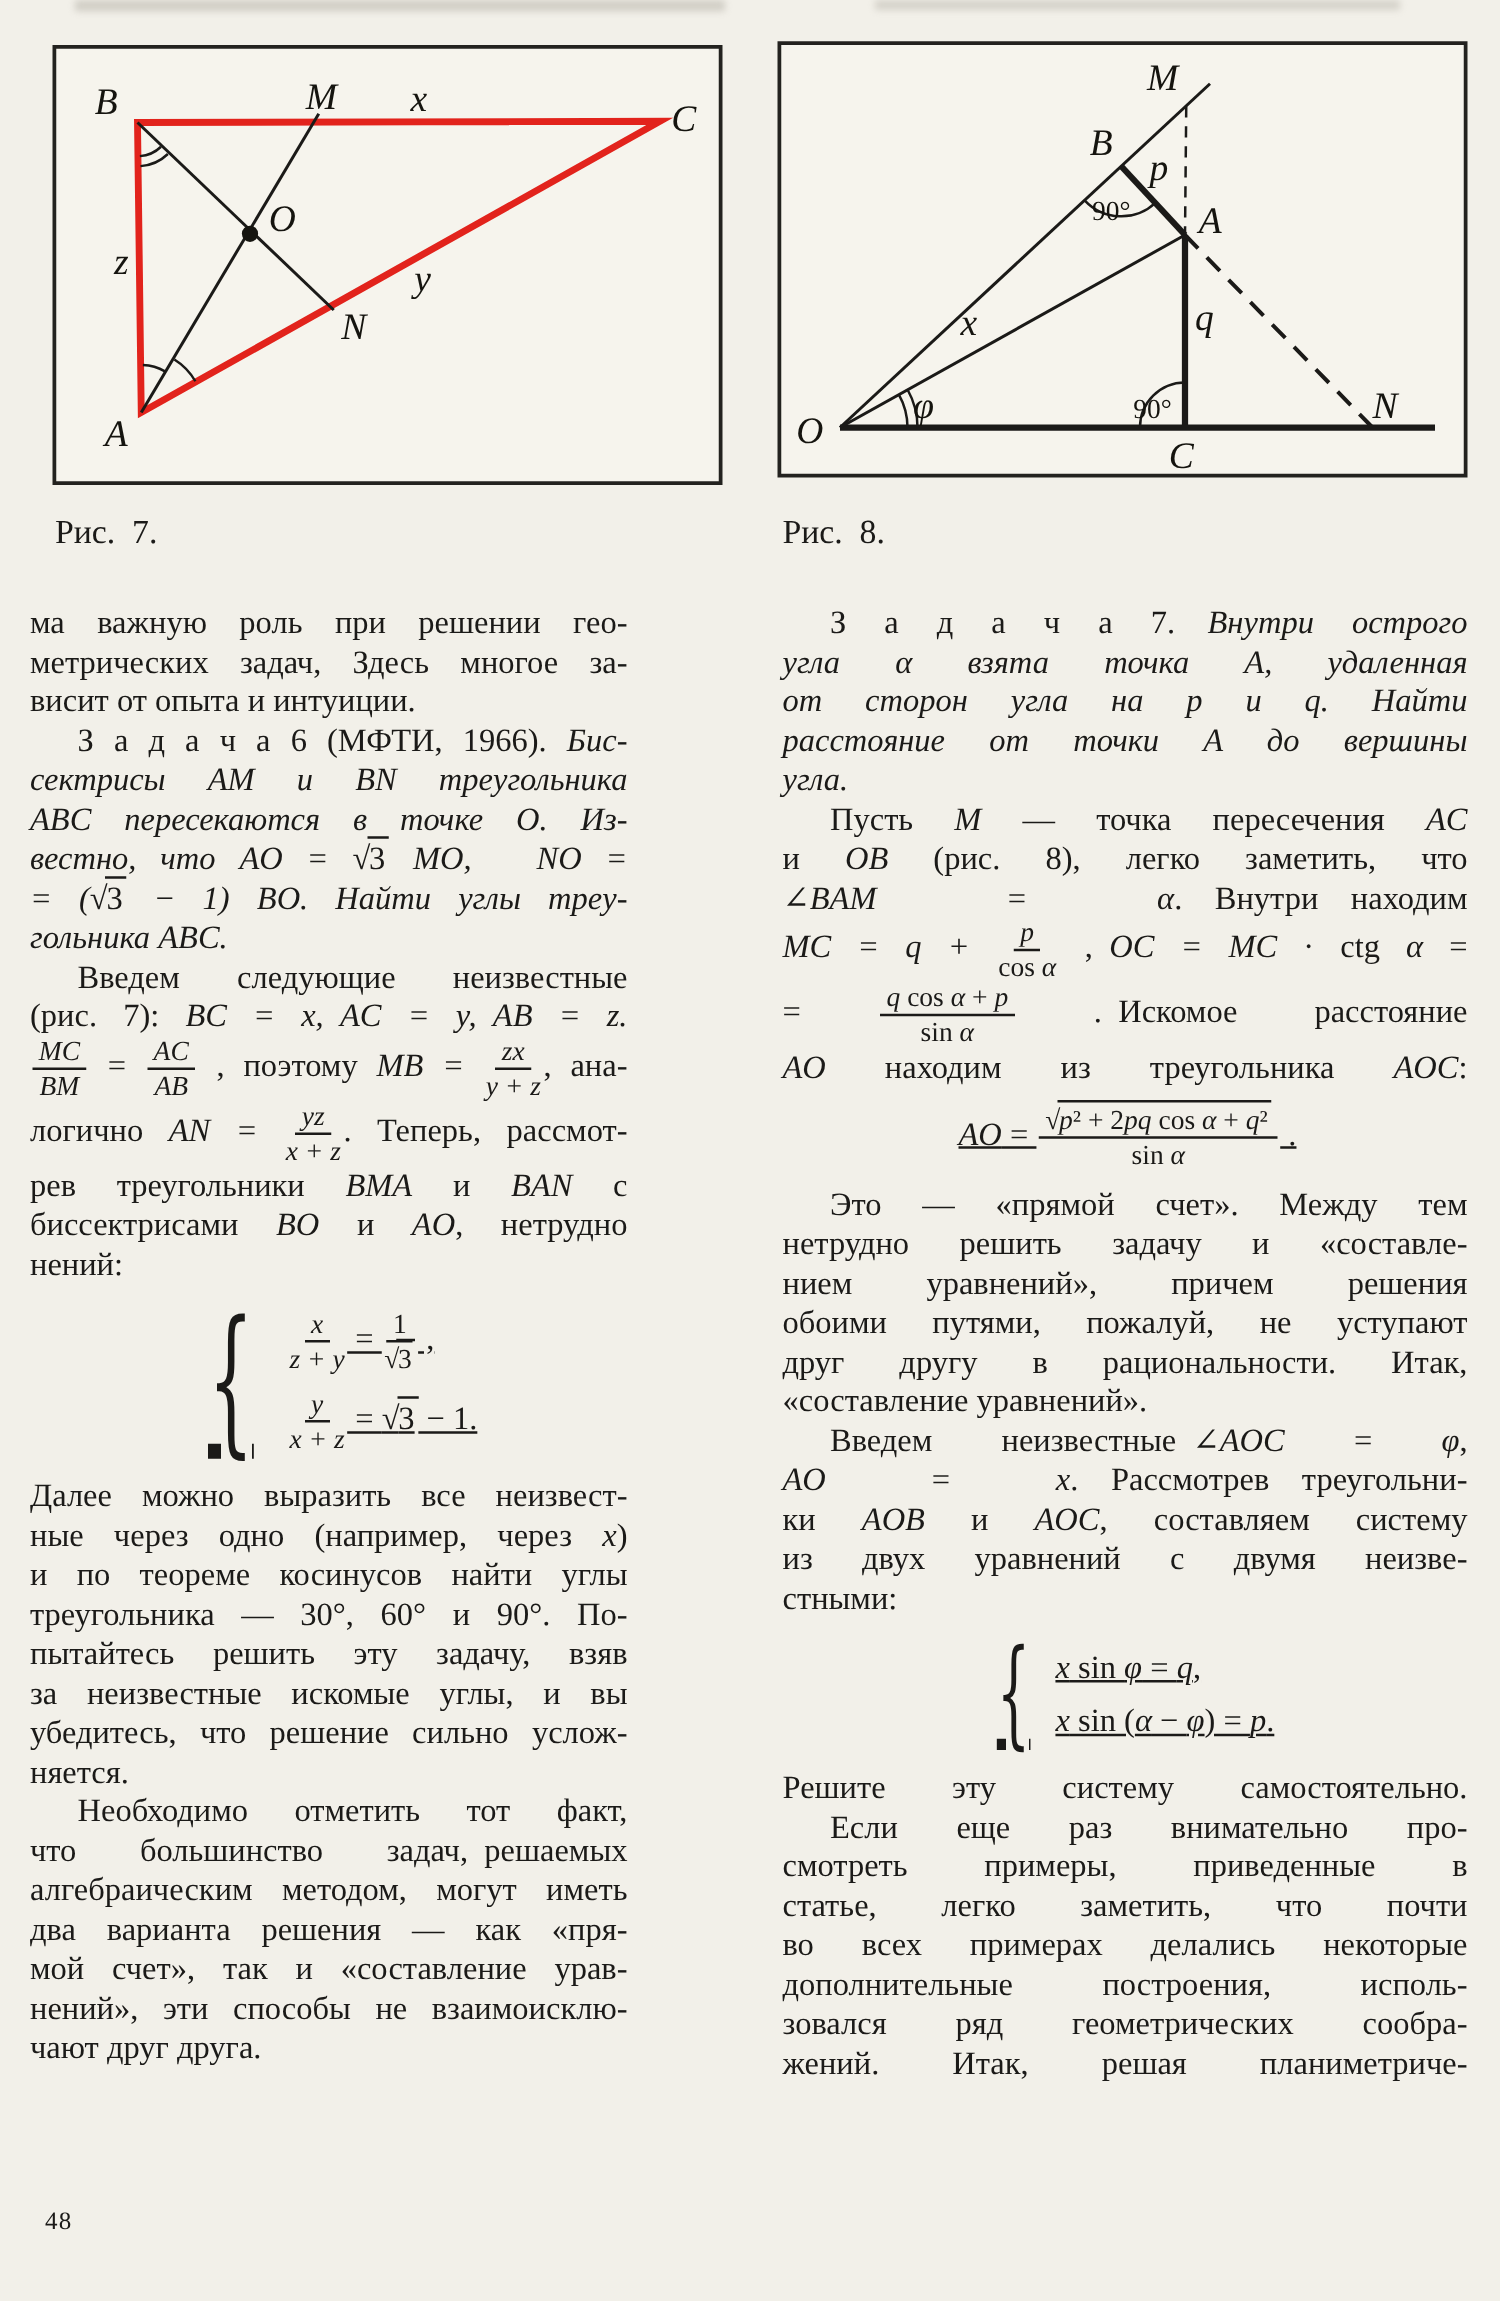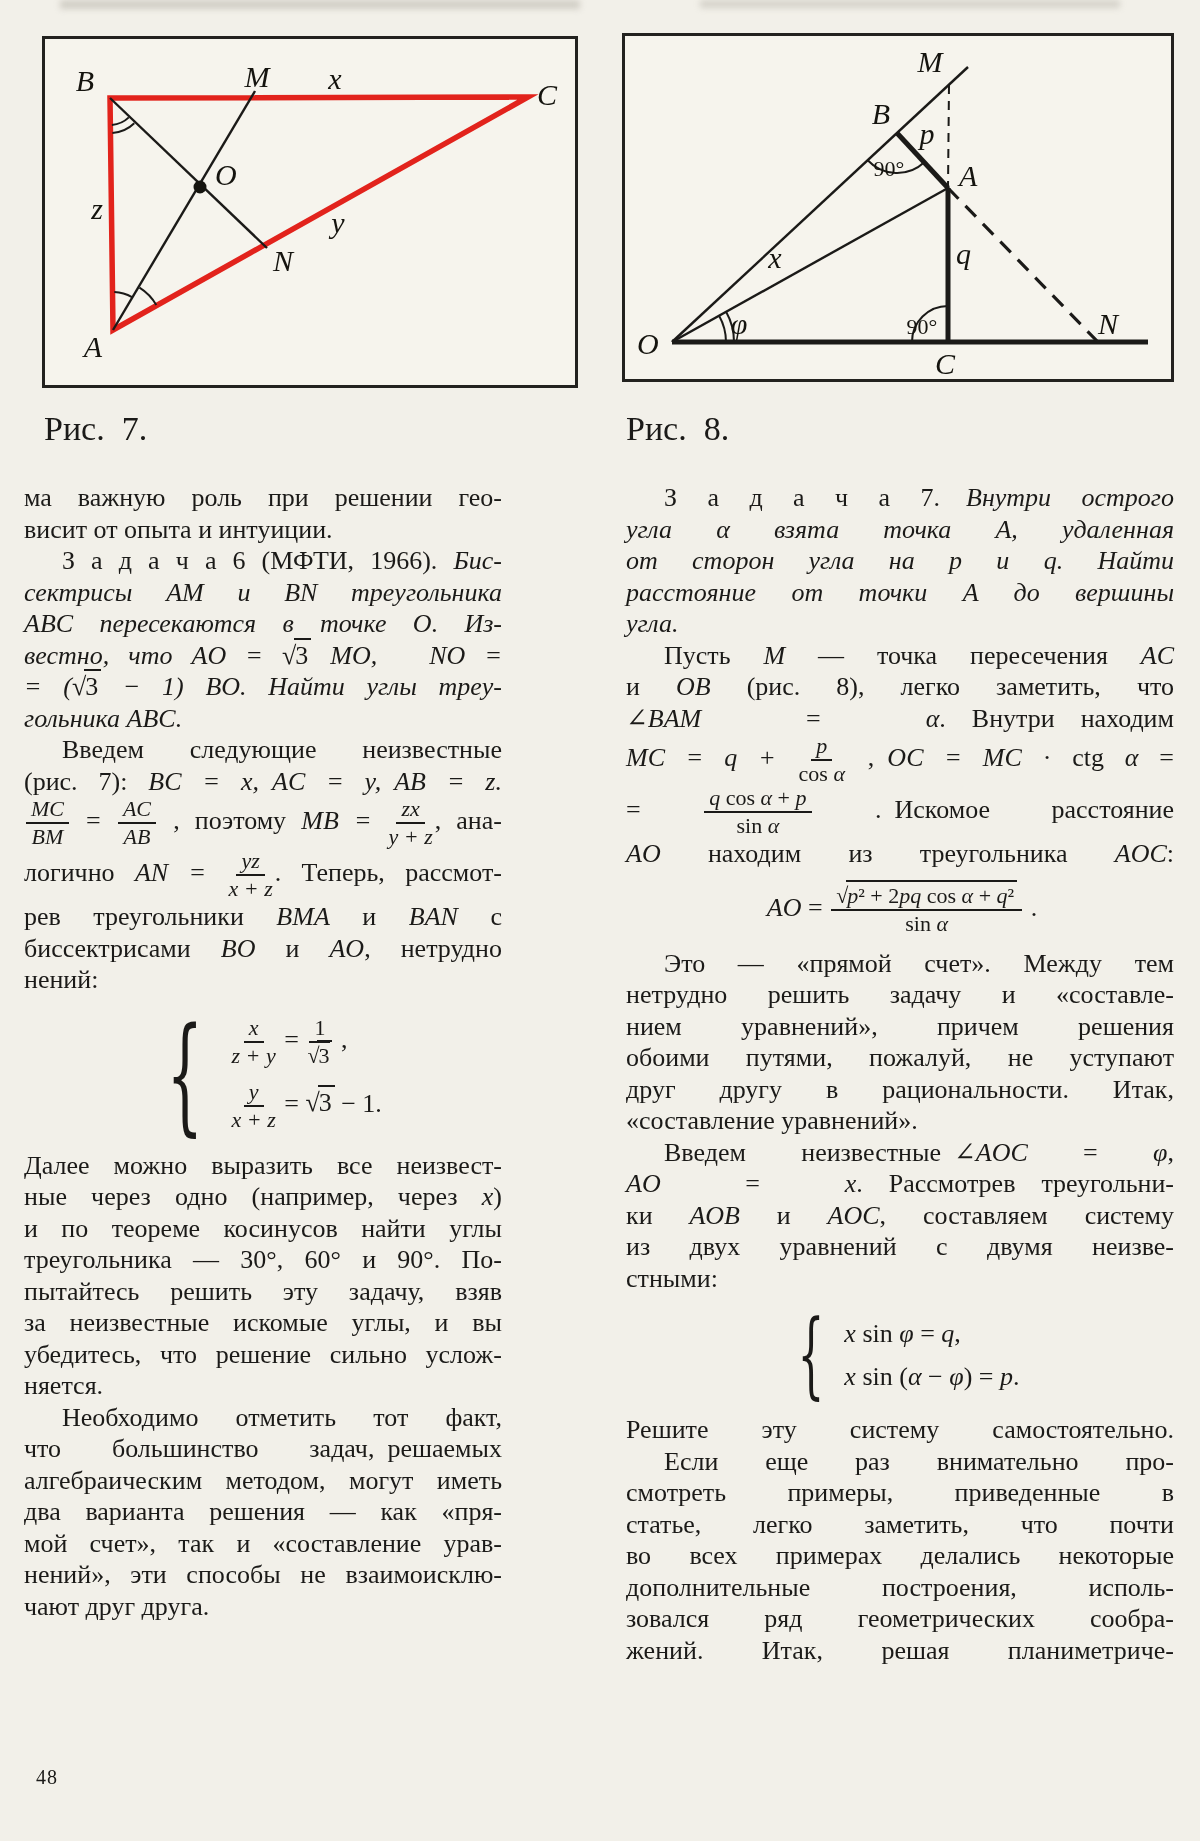--- a/index.html
+++ b/index.html
@@ -8,34 +8,34 @@
     background:var(--paper,#f2f0e9);
     font-family:"Liberation Serif","DejaVu Serif",serif;
     color:var(--ink,#1b1a18);
     overflow:hidden;
   }
   .smudge{position:absolute;background:#a9a59b;filter:blur(3px);}
   .figbox{
     position:absolute;box-sizing:border-box;
     border:3px solid #23221f;background:#f6f4ed;
   }
-  .figcap{position:absolute;font-size:34px;white-space:pre;}
+  .figcap{position:absolute;font-size:27px;white-space:pre;}
   .col{position:absolute;font-size:26px;line-height:31.5px;}
   .ln{text-align:justify;text-align-last:justify;min-height:31.5px;}
   .ln.noj{text-align-last:left;}
   .ln.ind{text-indent:38px;}
   .i{font-style:italic;}
   .fr{display:inline-flex;flex-direction:column;align-items:center;
       vertical-align:middle;font-size:22px;line-height:24px;padding:0 2px;}
   .fr .fn{border-bottom:2px solid var(--ink,#1b1a18);padding:0 5px 1px;white-space:nowrap;}
   .fr .fd{padding-top:1px;white-space:nowrap;}
   .sq{white-space:nowrap;}
   .sq .rg{letter-spacing:-1px;}
   .sq .rc{border-top:2px solid var(--ink,#1b1a18);padding:1px 3px 0 1px;margin-left:-1px;}
-  .disp{display:flex;align-items:center;justify-content:center;margin:14px 0 12px;}
+  .disp{display:flex;align-items:center;justify-content:center;margin:14px 0 12px;text-decoration:underline;}
   .brace{font-family:"DejaVu Serif",serif;transform:scaleX(.45);margin-right:0;}
   .brace.big{font-size:128px;line-height:1;}
   .brace.small{font-size:94px;line-height:1;}
   .rows{display:flex;flex-direction:column;gap:12px;margin-left:4px;}
   .row{white-space:pre;}
   .pagenum{position:absolute;font-weight:normal;font-size:20px;letter-spacing:1px;}
   svg .flab{font-family:"Liberation Serif","DejaVu Serif",serif;font-style:italic;font-size:30px;fill:#15140f;}
   svg .flabr{font-family:"Liberation Serif","DejaVu Serif",serif;font-size:22px;fill:#15140f;}
 </style>
 </head>
@@ -94,20 +94,21 @@
       <text class="flabr" x="264" y="140" text-anchor="middle">90°</text>
       <text class="flabr" x="297" y="298" text-anchor="middle">90°</text>
     </svg>
   </div>
 
   <div class="figcap" style="left:44px;top:410px;">Рис.  7.</div>
   <div class="figcap" style="left:626px;top:410px;">Рис.  8.</div>
 
   <div class="col" id="col-left" style="left:24px;top:482px;width:478px;">
       <div class="ln"><span class="t">ма важную роль при решении гео-</span></div>
+      <div class="ln"><span class="t">метрических задач, Здесь многое за-</span></div>
       <div class="ln noj"><span class="t">висит от опыта и интуиции.</span></div>
       <div class="ln ind"><span class="t">З а д а ч а  6 (МФТИ, 1966). </span><span class="i">Бис-</span></div>
       <div class="ln"><span class="i">сектрисы AM и BN треугольника</span></div>
       <div class="ln"><span class="i">ABC пересекаются в точке O. Из-</span></div>
       <div class="ln"><span class="i">вестно, что AO = </span><span class="sq"><span class="rg">√</span><span class="rc"><span class="t">3</span></span></span><span class="i"> MO,</span><span class="t">  </span><span class="i">NO =</span></div>
       <div class="ln"><span class="i">= (</span><span class="sq"><span class="rg">√</span><span class="rc"><span class="t">3</span></span></span><span class="i"> − 1) BO. Найти углы треу-</span></div>
       <div class="ln noj"><span class="i">гольника ABC.</span></div>
       <div class="ln ind"><span class="t">Введем следующие неизвестные</span></div>
       <div class="ln"><span class="t">(рис. 7): </span><span class="i">BC = x,</span><span class="t"> </span><span class="i">AC = y,</span><span class="t"> </span><span class="i">AB = z.</span></div>
       <div class="ln"><span class="fr">

